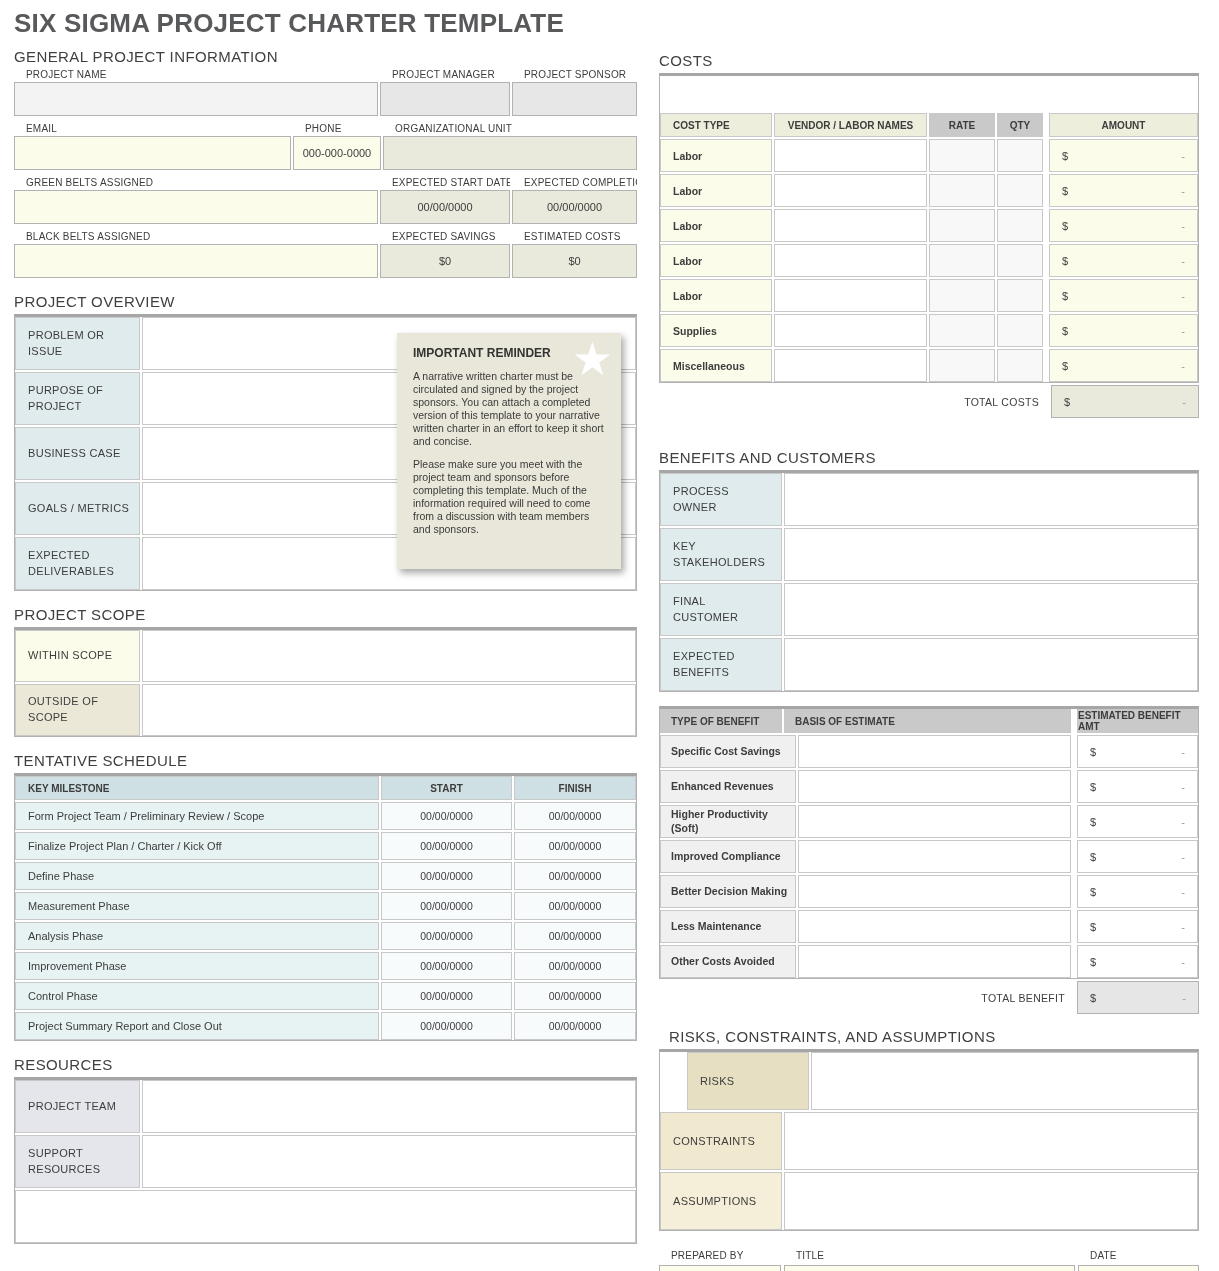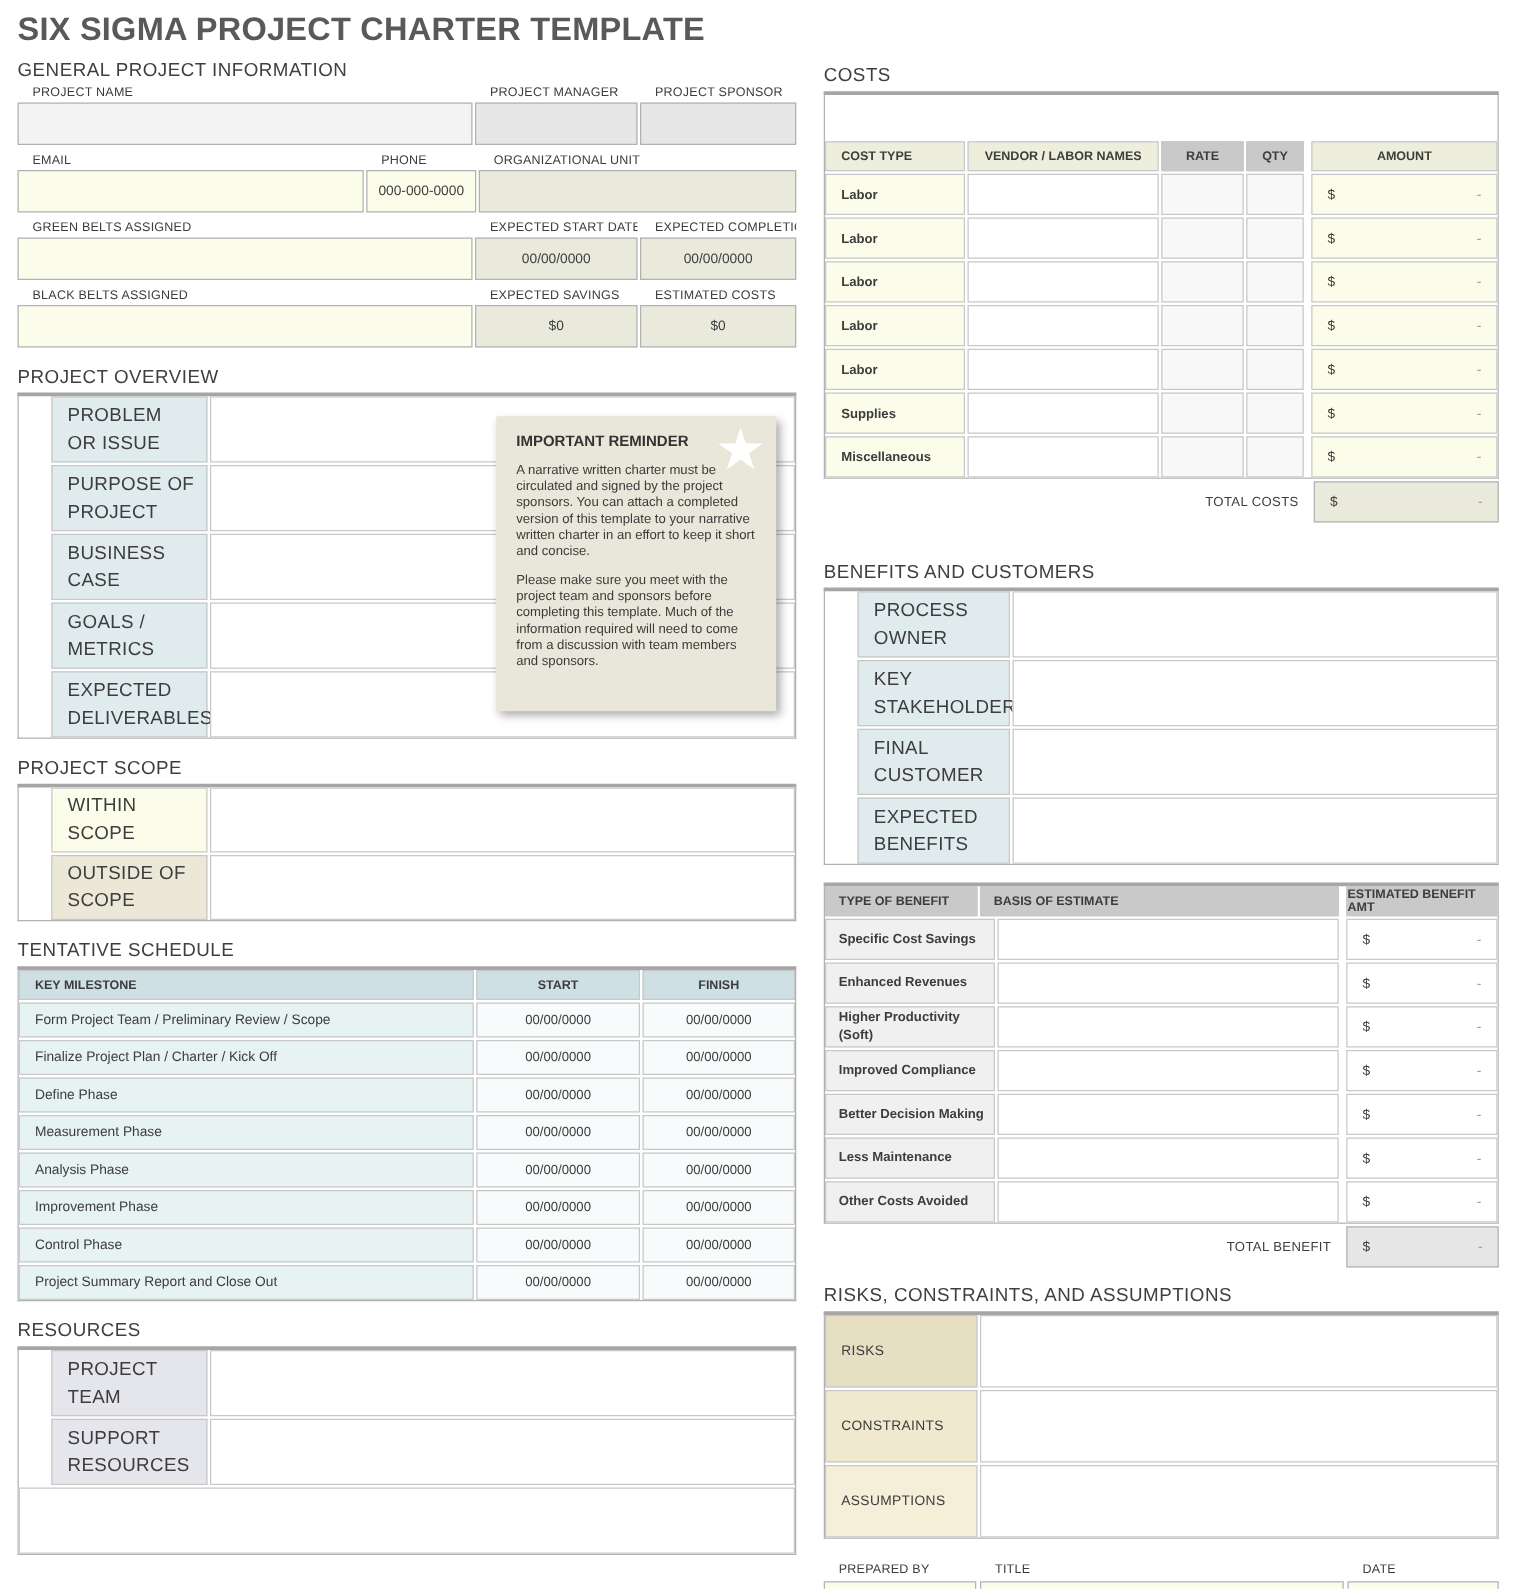--- a/index.html
+++ b/index.html
@@ -26,21 +26,21 @@
   .fbox{border:1px solid var(--c-border);height:34px;display:flex;align-items:center;justify-content:center;font-size:11px;}
   .frow{display:flex;gap:2px;margin-bottom:7px;align-items:flex-end;}
   .field{display:flex;flex-direction:column;}
   .grow{flex:1;}
   .tc{text-align:left;}
 
   .tbl{display:flex;flex-direction:column;gap:2px;border:1px solid var(--c-border);
        border-top:3px solid #a6a6a6;background:#fff;}
   .trow{display:flex;gap:2px;}
   .cell{border:1px solid var(--c-border-soft);display:flex;align-items:center;}
-  .lv-label{width:125px;padding:6px 8px 6px 12px;font-size:15px;letter-spacing:.3px;line-height:1.45;margin-left:26px;}
+  .lv-label{width:125px;padding:6px 8px 6px 12px;font-size:11px;letter-spacing:.3px;line-height:1.45;}
   .lv-value{flex:1;background:#fff;}
 
   .ov-row{height:53px;} .sc-row{height:52px;} .re-row{height:53px;}
   .bn-row{height:53px;} .rk-row{height:58px;}
   .bluelab{background:var(--c-blue-label);} .resourcelab{background:var(--c-resource);}
 
   
   .sch-head .cell{background:var(--c-sched-head);font-weight:bold;font-size:10px;height:24px;}
   .sch-row{height:28px;}
   .sch-m{flex:1;background:var(--c-sched-cell);font-size:11px;padding-left:12px;}
@@ -66,21 +66,21 @@
 
   
   .bt-type{width:136px;background:var(--c-benefit-label);font-weight:bold;font-size:10.5px;padding:3px 6px 3px 10px;line-height:1.25;}
   .bt-basis{flex:1;background:#fff;}
   .bt-amt{width:121px;margin-left:4px;background:#fff;justify-content:space-between;padding:0 12px;font-size:11px;}
   .bt-row{height:33px;}
   .bt-head .cell{height:24px;font-weight:bold;font-size:10px;}
   .bt-h1{width:122px;padding-left:10px;} .bt-h2{flex:1;padding-left:10px;} .bt-h3{width:121px;margin-left:4px;justify-content:center;}
 
   .risk-lab{width:122px;padding-left:12px;font-size:11px;letter-spacing:.3px;}
-  .r0{background:var(--c-risk1);} .r1{background:var(--c-risk2);} .r2{background:var(--c-risk3);}
+  .r0{background:var(--c-risk1);margin-left:27px;} .r1{background:var(--c-risk2);} .r2{background:var(--c-risk3);}
 
   .ov-wrap{position:relative;}
   .reminder{position:absolute;top:19px;right:16px;width:224px;height:236px;background:var(--c-reminder);
             box-shadow:3px 4px 7px rgba(0,0,0,.35);padding:13px 16px 10px;z-index:5;}
   .rem-h{font-size:12px;font-weight:bold;color:#333;margin-bottom:10px;}
   .rem-p{font-size:10.5px;line-height:13px;color:#3b3b3b;margin-bottom:10px;}
   .rem-star{position:absolute;top:0;right:8px;font-size:46px;color:#fff;line-height:52px;}
 
   .sign-row{display:flex;gap:3px;}
   .sign-box{height:48px;border:1px solid var(--c-border);background:var(--c-ivory);}
@@ -441,21 +441,21 @@
         </div>
     </div>
     <div class="total-row">
       <div class="total-lbl">TOTAL BENEFIT</div>
       <div class="total-amt" style="background:var(--c-total-benefit);width:122px;">
           <span>$</span>
           <span class="dash">-</span>
         </div>
     </div>
 
-    <div class="sec-h" style="margin-top:14px;">RISKS, CONSTRAINTS, AND ASSUMPTIONS</div>
+    <div class="sec-h" style="margin-top:14px;margin-left:10px;">RISKS, CONSTRAINTS, AND ASSUMPTIONS</div>
     <div class="tbl">
       <div class="trow rk-row">
           <div class="cell risk-lab r0">RISKS</div>
           <div class="cell lv-value"></div>
         </div>
       <div class="trow rk-row">
           <div class="cell risk-lab r1">CONSTRAINTS</div>
           <div class="cell lv-value"></div>
         </div>
       <div class="trow rk-row">

